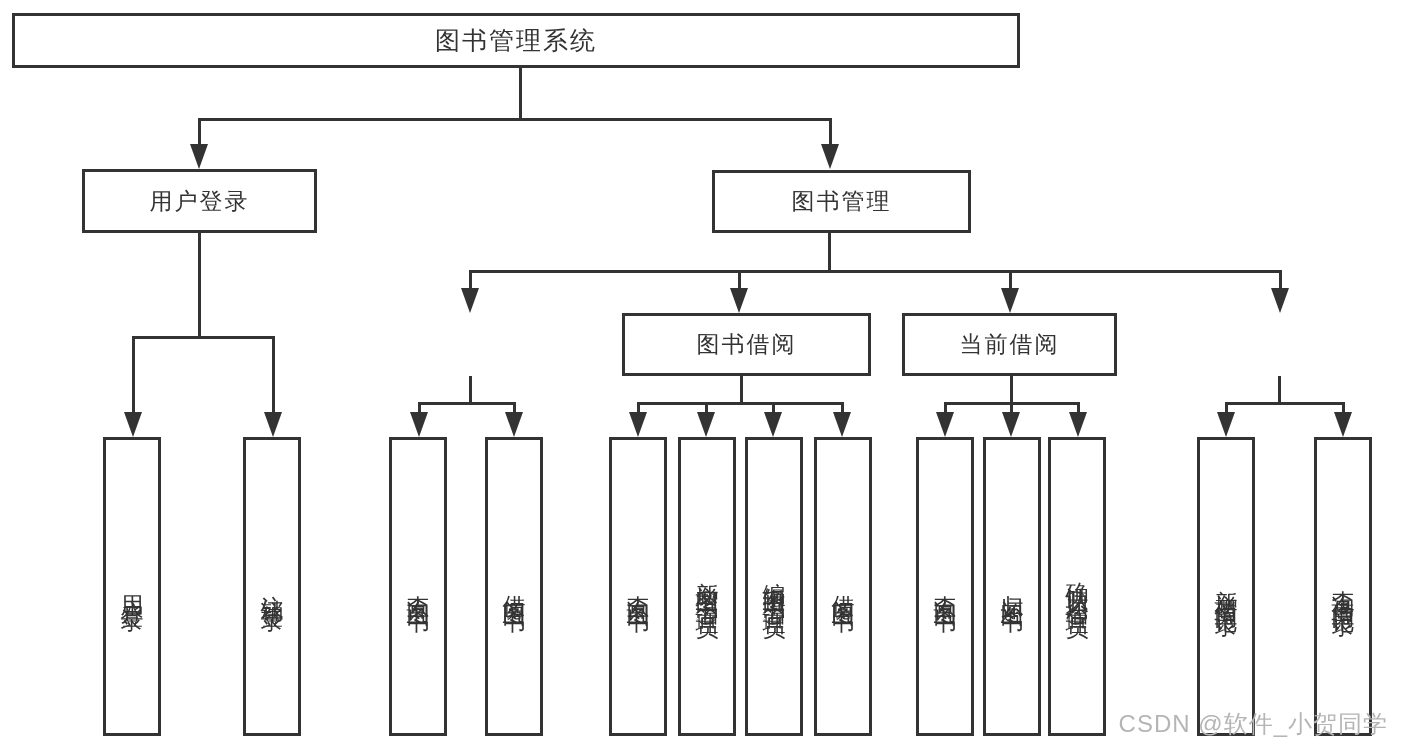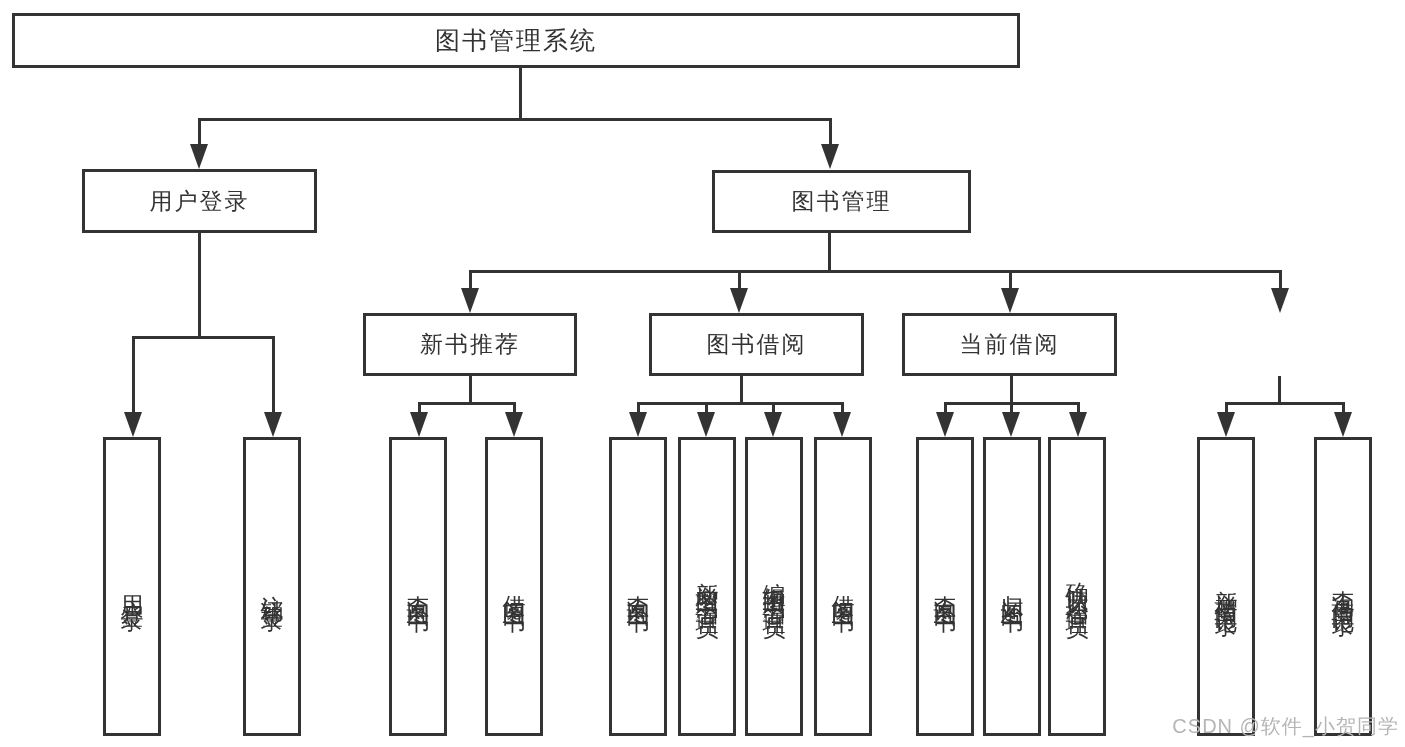--- a/index.html
+++ b/index.html
@@ -32,22 +32,22 @@
   
   .lh{position:absolute;height:3px;background:var(--line,#333333);}
   .lv{position:absolute;width:3px;background:var(--line,#333333);}
   
   .ah{
     position:absolute;width:0;height:0;
     border-left:9px solid transparent;border-right:9px solid transparent;
     border-top:25px solid var(--line,#333333);
   }
   .watermark{
-    position:absolute;right:6px;bottom:7px;
-    font-size:20px;letter-spacing:1px;
+    position:absolute;right:17px;bottom:7px;
+    font-size:24px;letter-spacing:1px;
     color:var(--watermark,#b5b5b5);
   }
 </style>
 </head>
 <body>
 
 <div class="canvas">
 
   <div class="hbox root" style="left:12px;top:13px;width:1008px;height:55px">
     <span>图书管理系统</span>
@@ -79,24 +79,21 @@
   <div class="lh" style="left:469px;top:270px;width:813px"></div>
   <div class="lv" style="left:469px;top:270px;height:20px"></div>
   <div class="ah" style="left:461px;top:288px"></div>
   <div class="lv" style="left:738px;top:270px;height:20px"></div>
   <div class="ah" style="left:730px;top:288px"></div>
   <div class="lv" style="left:1009px;top:270px;height:20px"></div>
   <div class="ah" style="left:1001px;top:288px"></div>
   <div class="lv" style="left:1279px;top:270px;height:20px"></div>
   <div class="ah" style="left:1271px;top:288px"></div>
 
-  <div class="hbox l3" style="left:363px;top:313px;width:214px;height:63px">
-    <span>新书推荐</span>
-  </div>
-  <div class="hbox l3" style="left:649px;top:313px;width:215px;height:63px">
+  <div class="hbox l3" style="left:622px;top:313px;width:249px;height:63px">
     <span>图书借阅</span>
   </div>
   <div class="hbox l3" style="left:902px;top:313px;width:215px;height:63px">
     <span>当前借阅</span>
   </div>
 
   <div class="lv" style="left:469px;top:376px;height:29px"></div>
   <div class="lh" style="left:418px;top:402px;width:98px"></div>
   <div class="lv" style="left:418px;top:402px;height:12px"></div>
   <div class="ah" style="left:410px;top:412px"></div>

